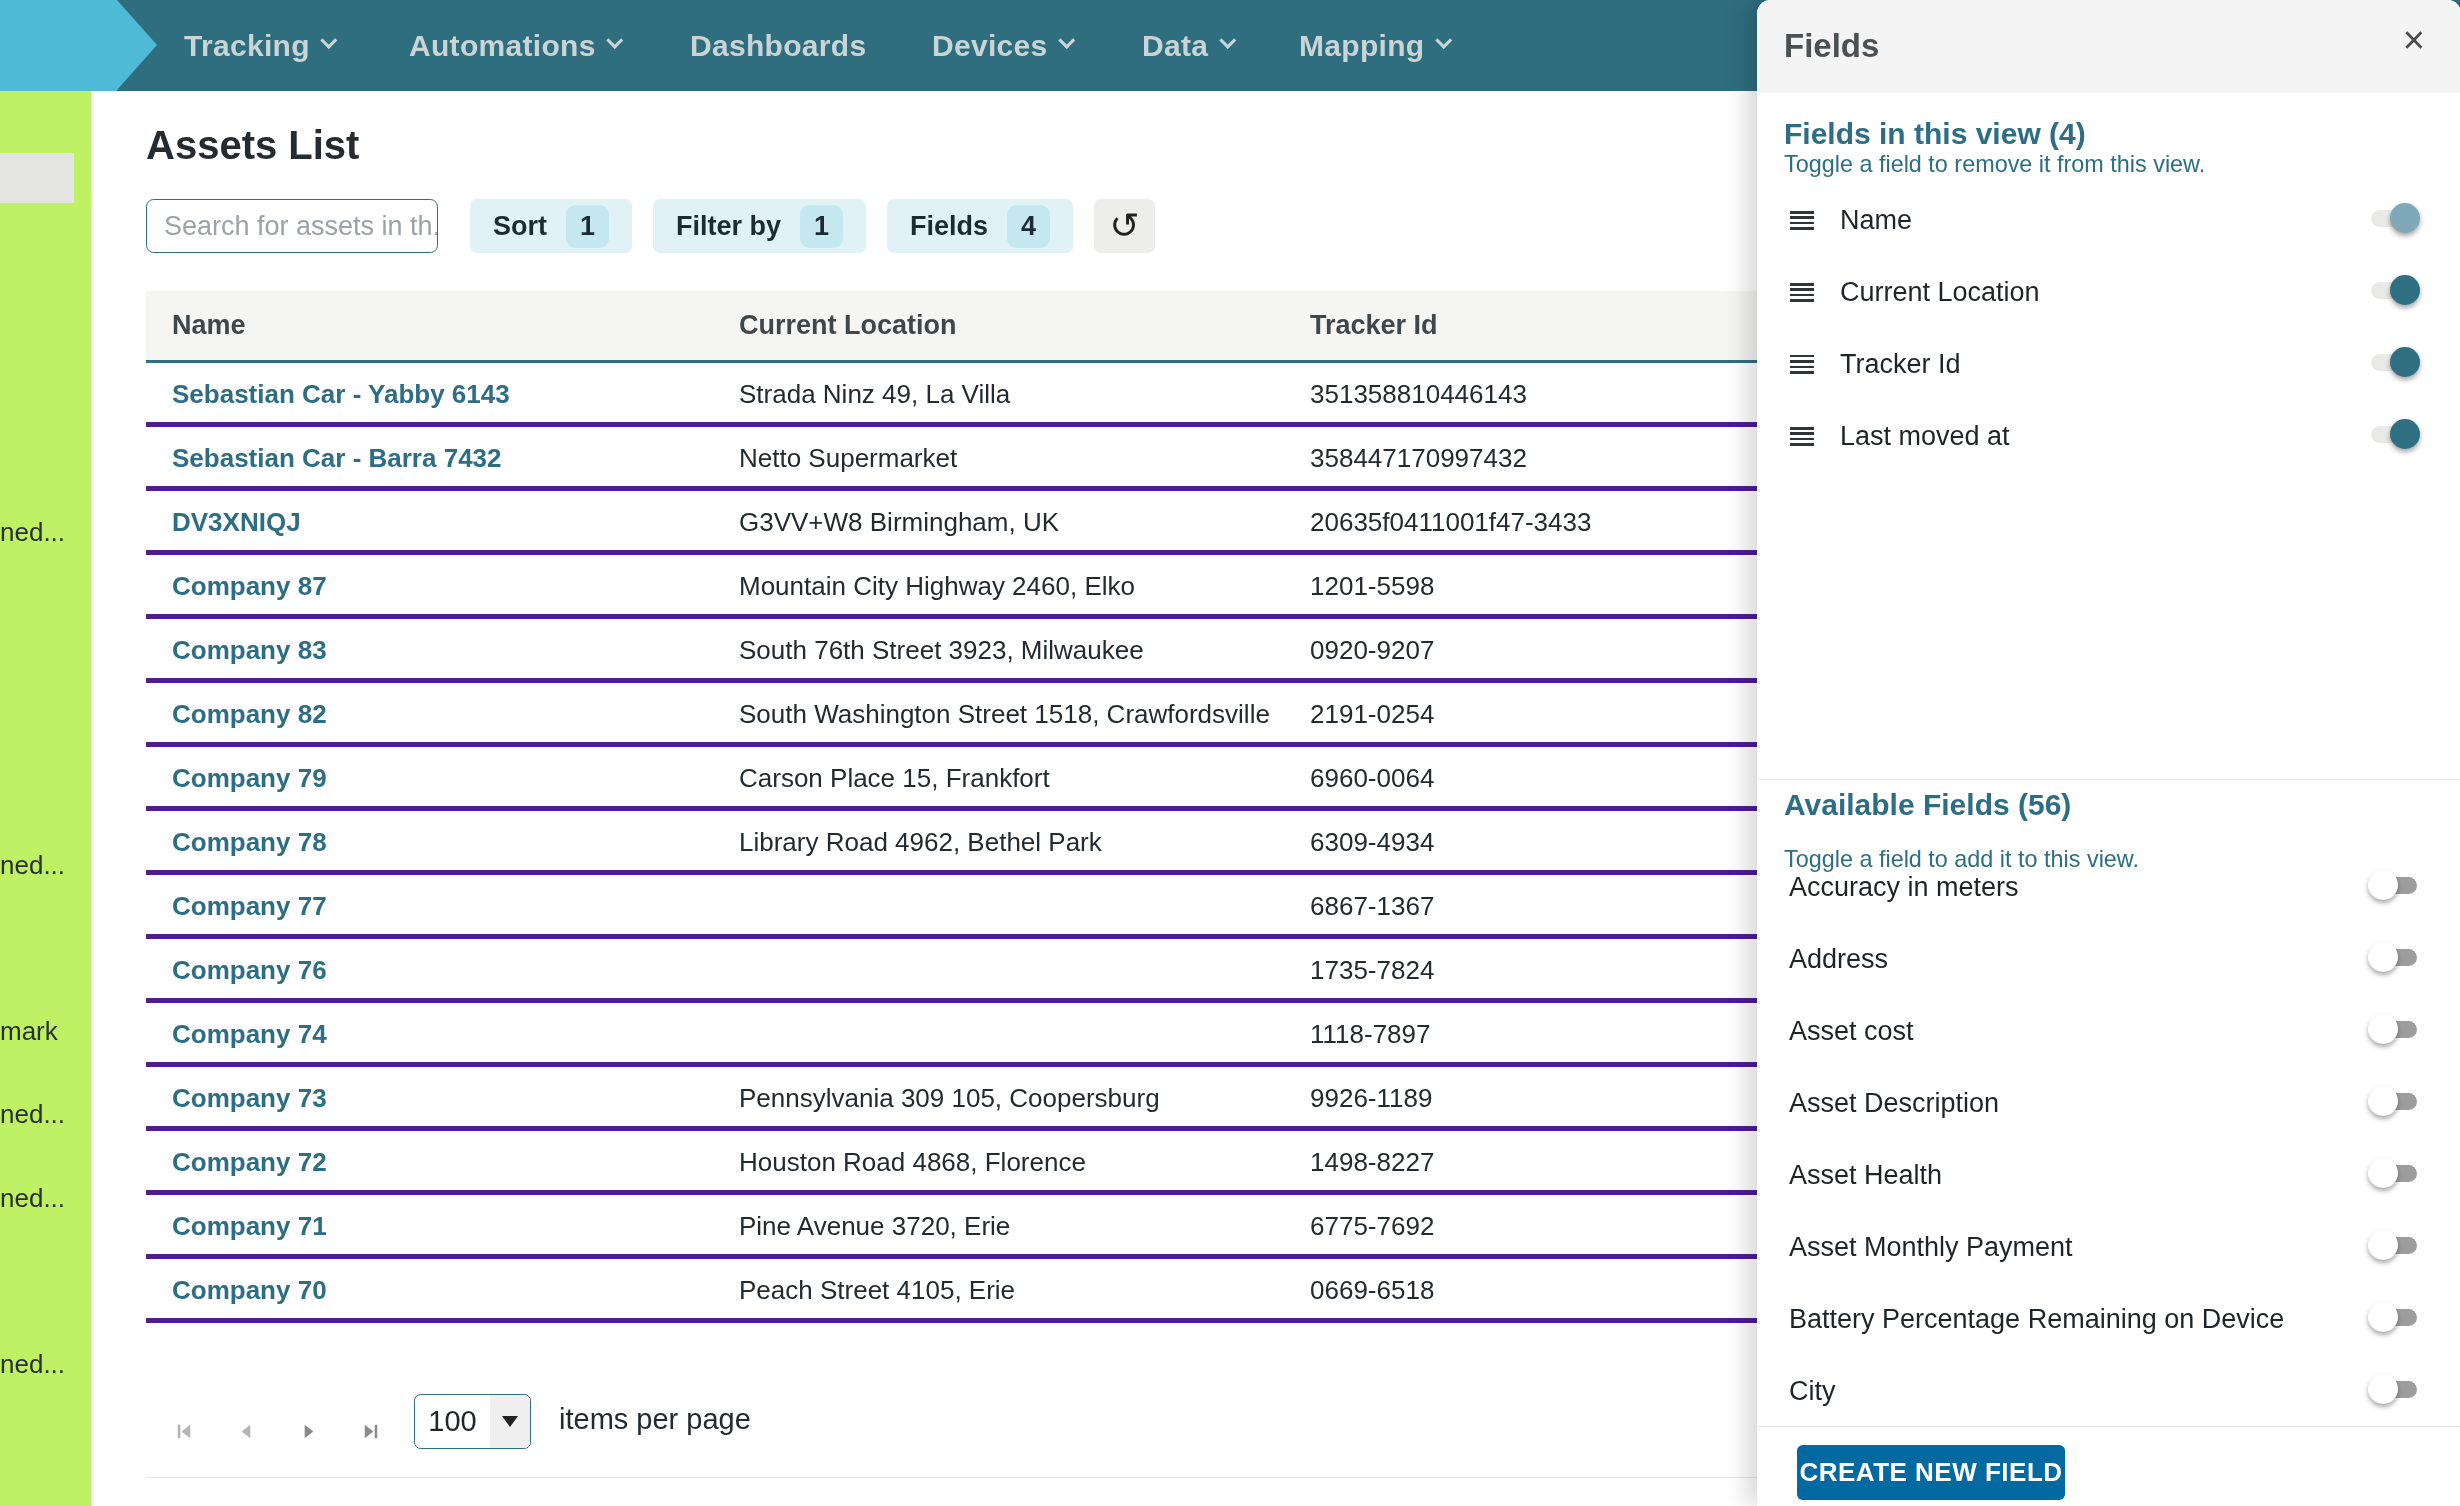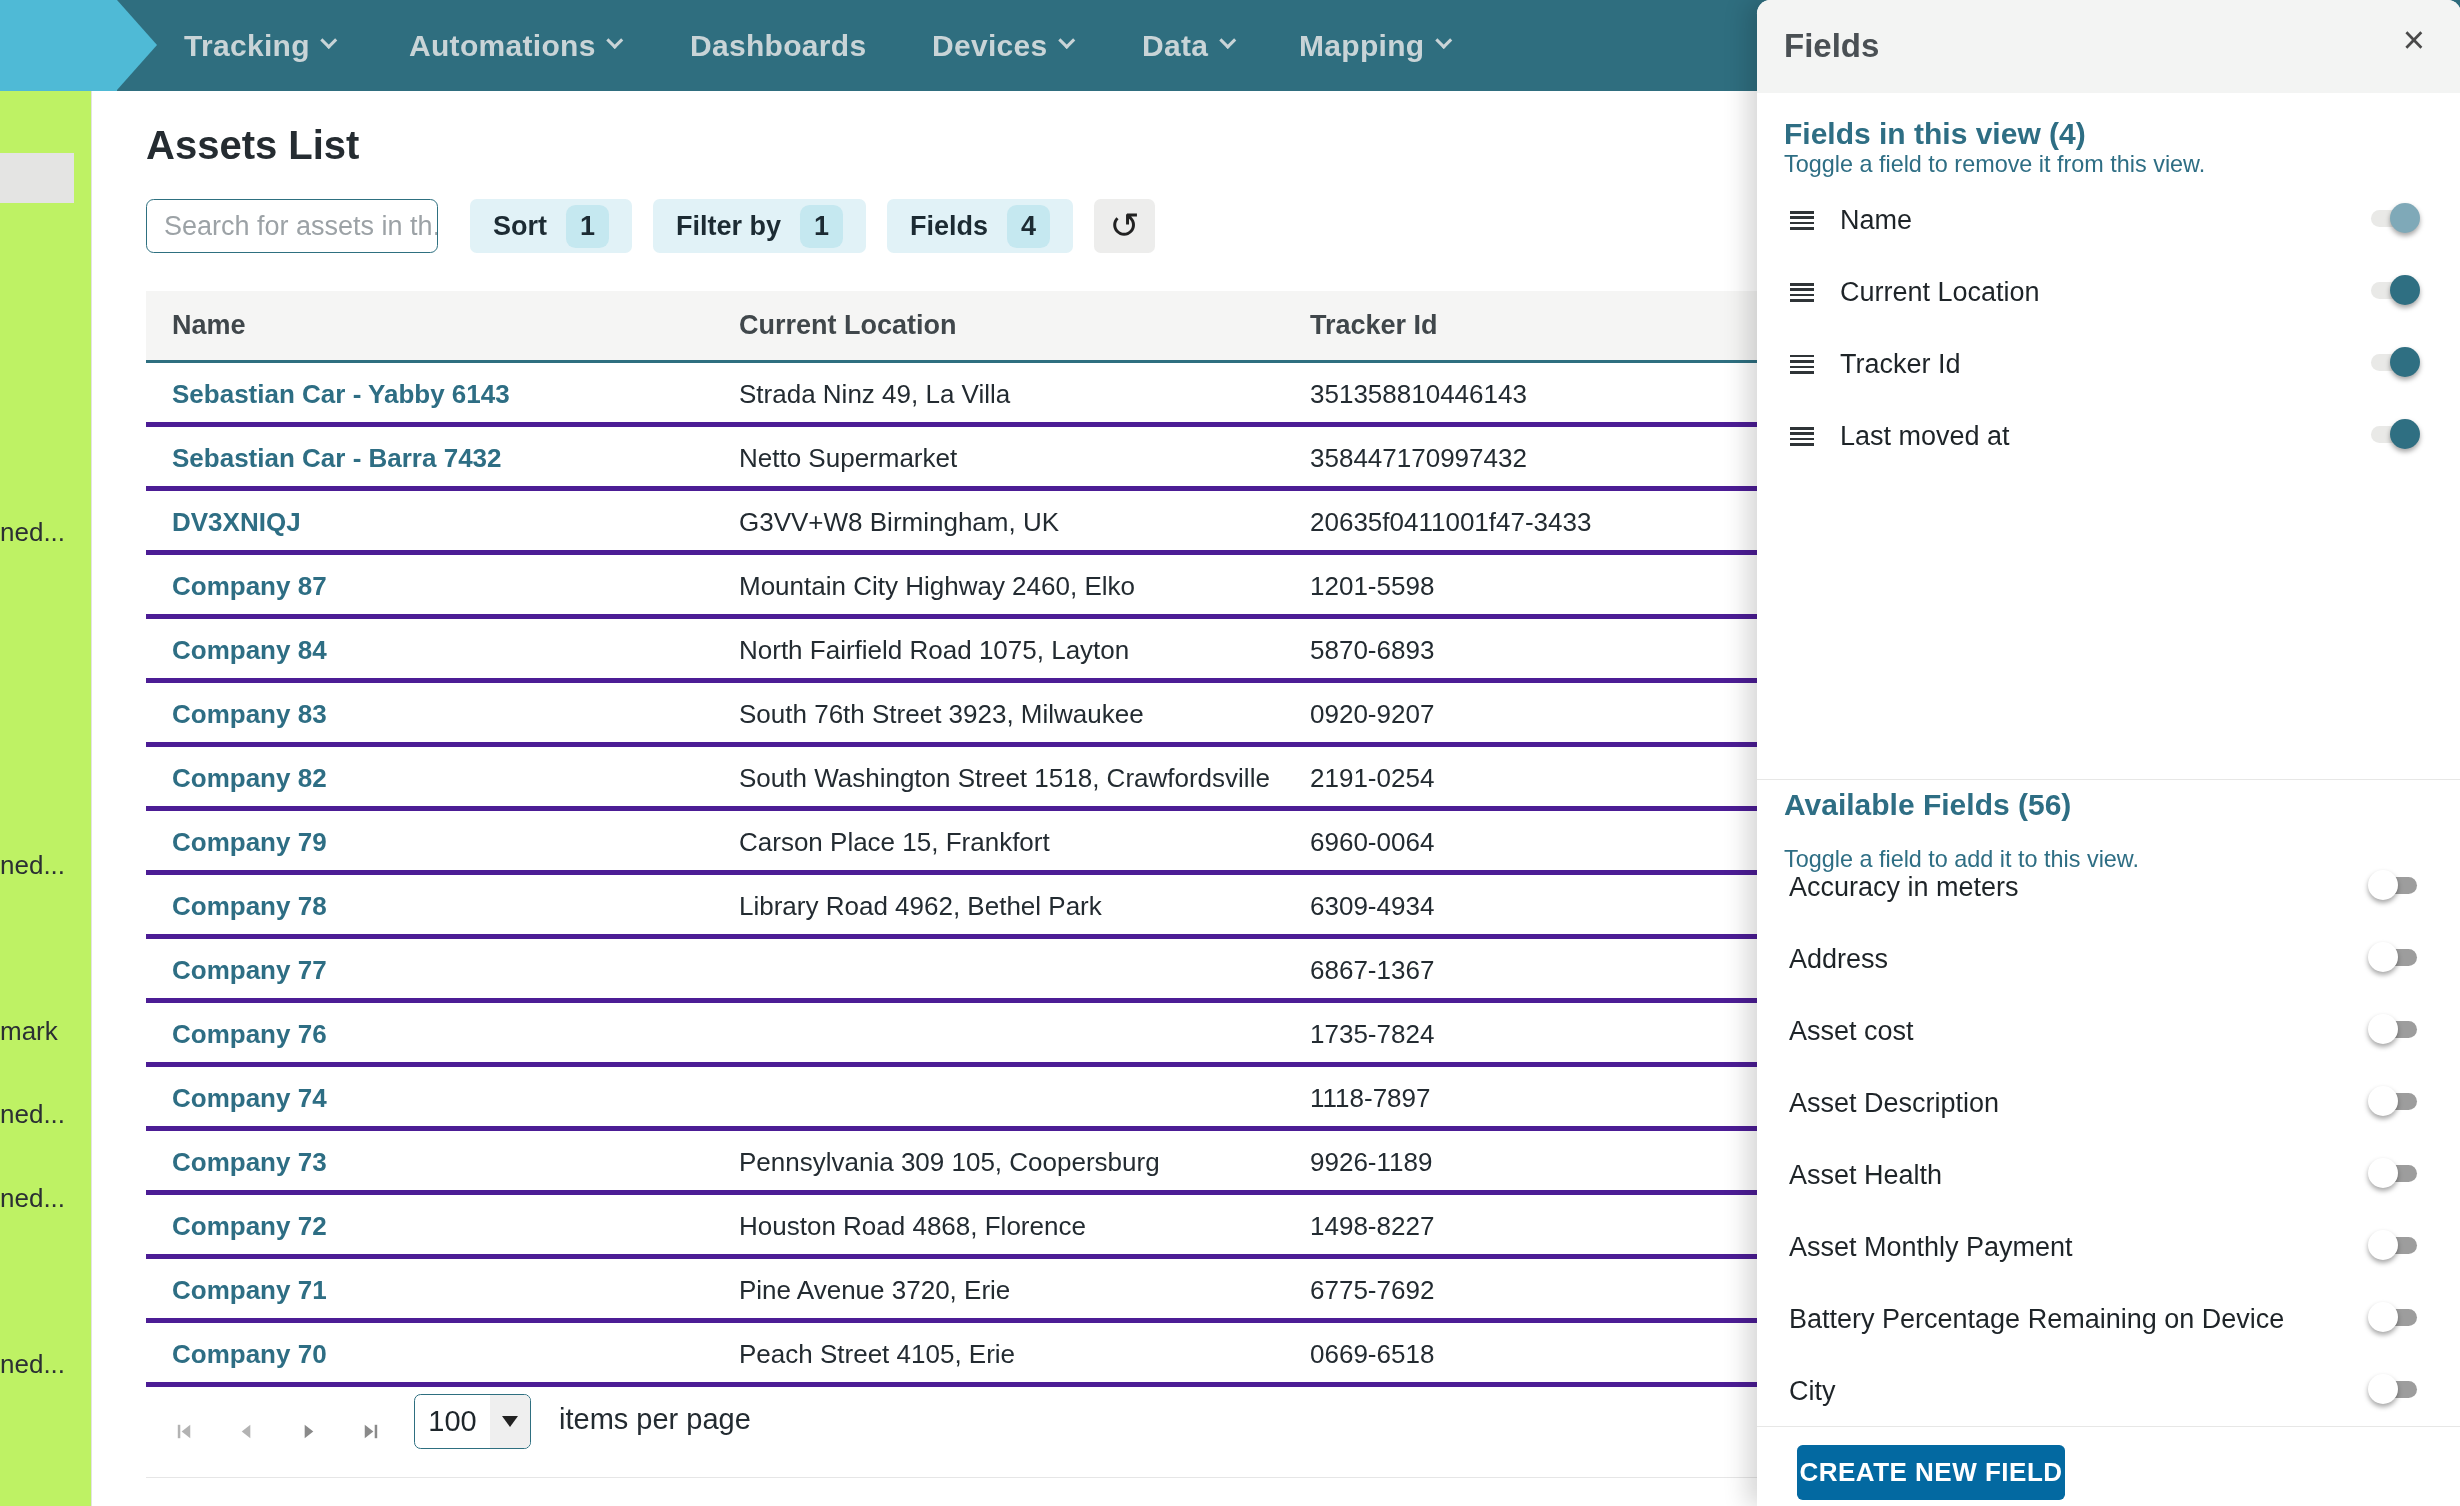--- a/index.html
+++ b/index.html
@@ -200,25 +200,20 @@
         <div class="t-row row-3">
           <div class="cell col-name"><span class="name-link">DV3XNIQJ</span></div>
           <div class="cell col-loc">G3VV+W8 Birmingham, UK</div>
           <div class="cell col-tid">20635f0411001f47-3433</div>
         </div>
         <div class="t-row row-4">
           <div class="cell col-name"><span class="name-link">Company 87</span></div>
           <div class="cell col-loc">Mountain City Highway 2460, Elko</div>
           <div class="cell col-tid">1201-5598</div>
         </div>
-        <div class="t-row row-5">
-          <div class="cell col-name"><span class="name-link">Company 84</span></div>
-          <div class="cell col-loc">North Fairfield Road 1075, Layton</div>
-          <div class="cell col-tid">5870-6893</div>
-        </div>
         <div class="t-row row-6">
           <div class="cell col-name"><span class="name-link">Company 83</span></div>
           <div class="cell col-loc">South 76th Street 3923, Milwaukee</div>
           <div class="cell col-tid">0920-9207</div>
         </div>
         <div class="t-row row-7">
           <div class="cell col-name"><span class="name-link">Company 82</span></div>
           <div class="cell col-loc">South Washington Street 1518, Crawfordsville</div>
           <div class="cell col-tid">2191-0254</div>
         </div>

